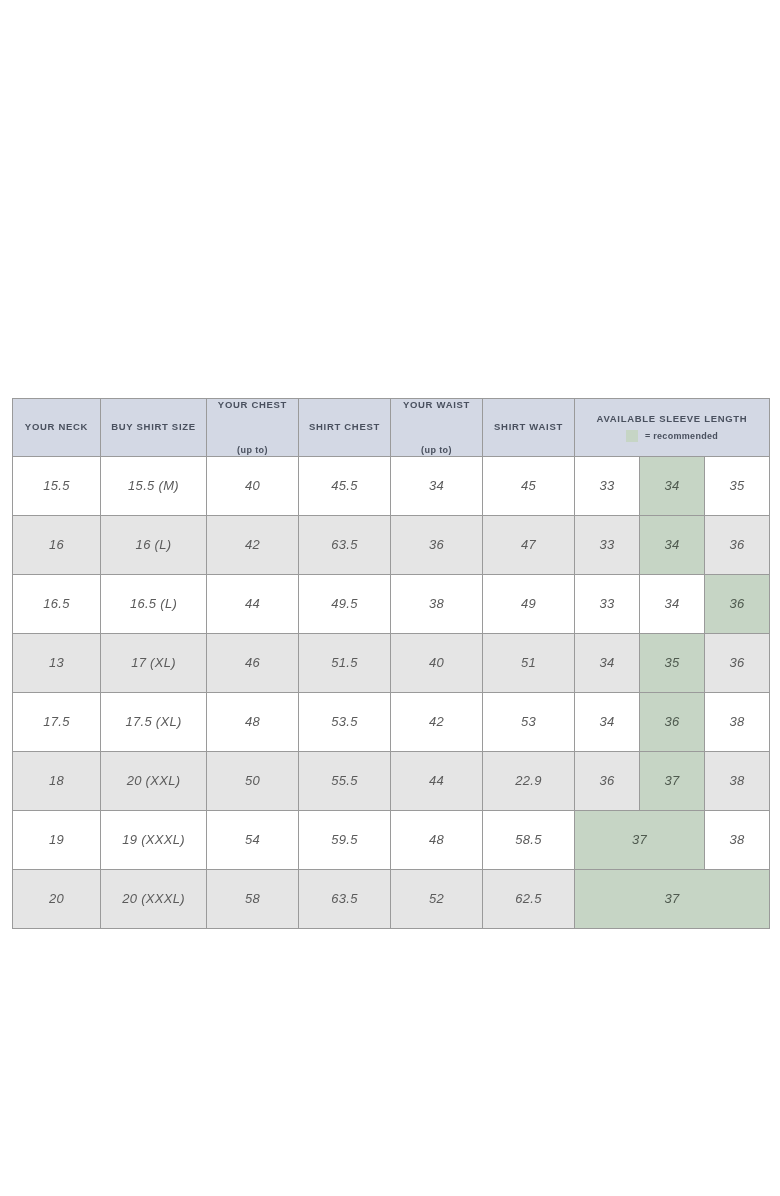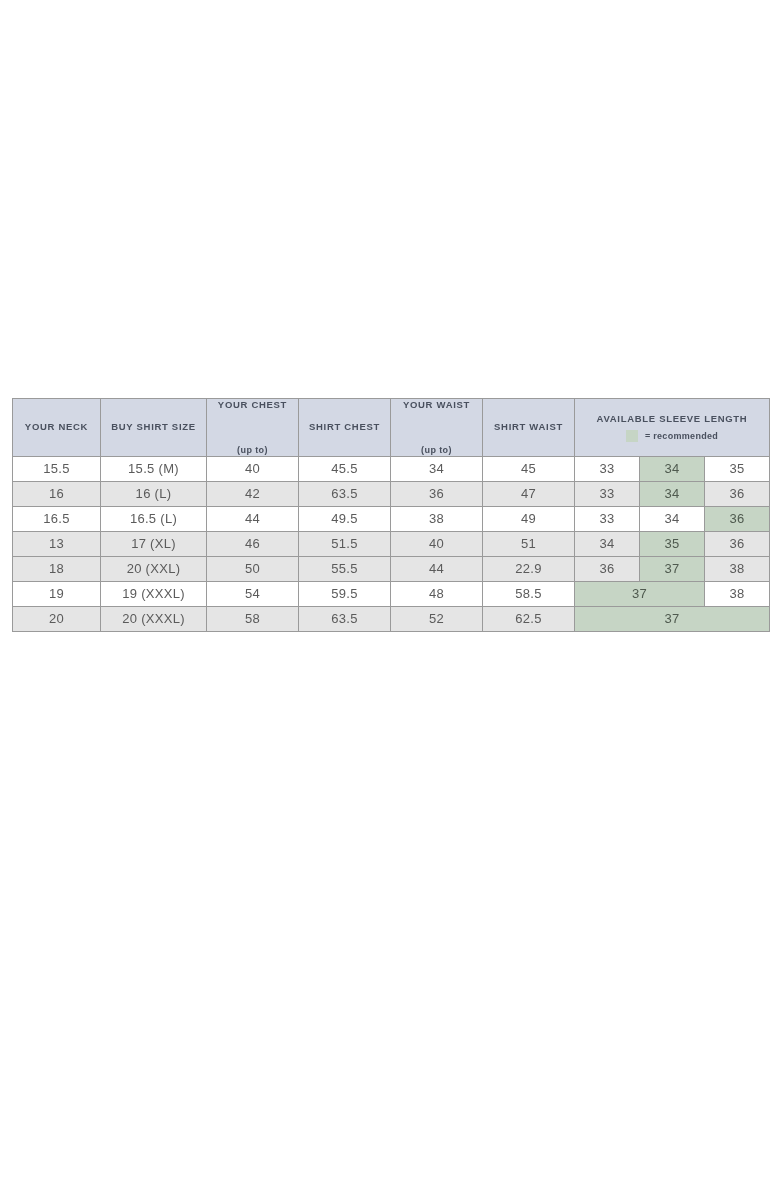--- a/index.html
+++ b/index.html
@@ -74,21 +74,22 @@
   .legend-text {
     font-size: 9px;
     font-weight: bold;
     letter-spacing: 0.3px;
     text-transform: none;
     color: #49505e;
   }
 
   
   tbody tr {
-    height: 25px;
+    height: 59px;
+    font-style: italic;
   }
   tbody td {
     font-size: 13px;
     color: #5b5b5b;
     background: #ffffff;
     letter-spacing: 0.3px;
   }
   tbody tr.alt td {
     background: #e5e5e5;
   }
@@ -193,20 +194,31 @@
           <td>13</td>
           <td>17 (XL)</td>
           <td>46</td>
           <td>51.5</td>
           <td>40</td>
           <td>51</td>
           <td>34</td>
           <td class="rec">35</td>
           <td>36</td>
         </tr>
+        <tr>
+          <td>17.5</td>
+          <td>17.5 (XL)</td>
+          <td>48</td>
+          <td>53.5</td>
+          <td>42</td>
+          <td>53</td>
+          <td>34</td>
+          <td class="rec">36</td>
+          <td>38</td>
+        </tr>
         <tr class="alt">
           <td>18</td>
           <td>20 (XXL)</td>
           <td>50</td>
           <td>55.5</td>
           <td>44</td>
           <td>22.9</td>
           <td>36</td>
           <td class="rec">37</td>
           <td>38</td>

